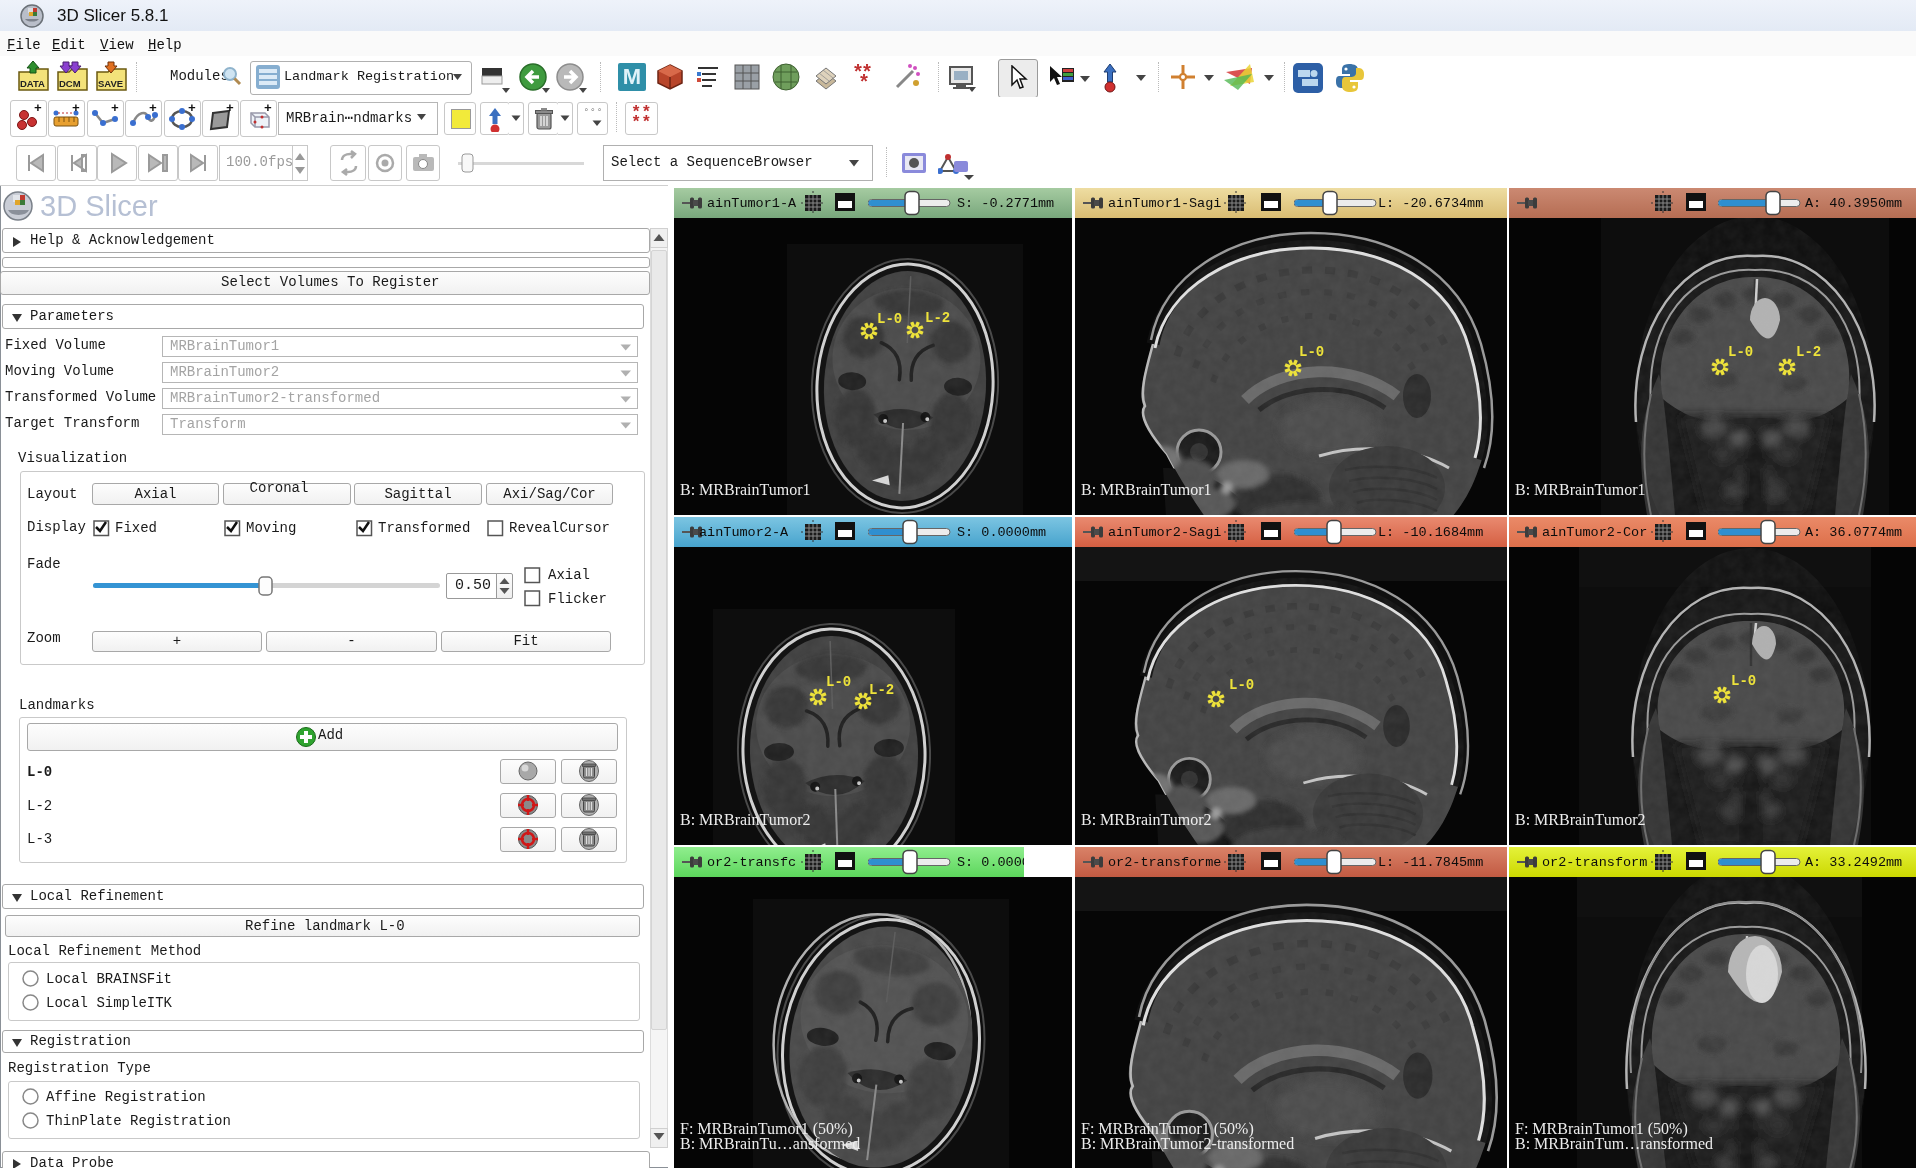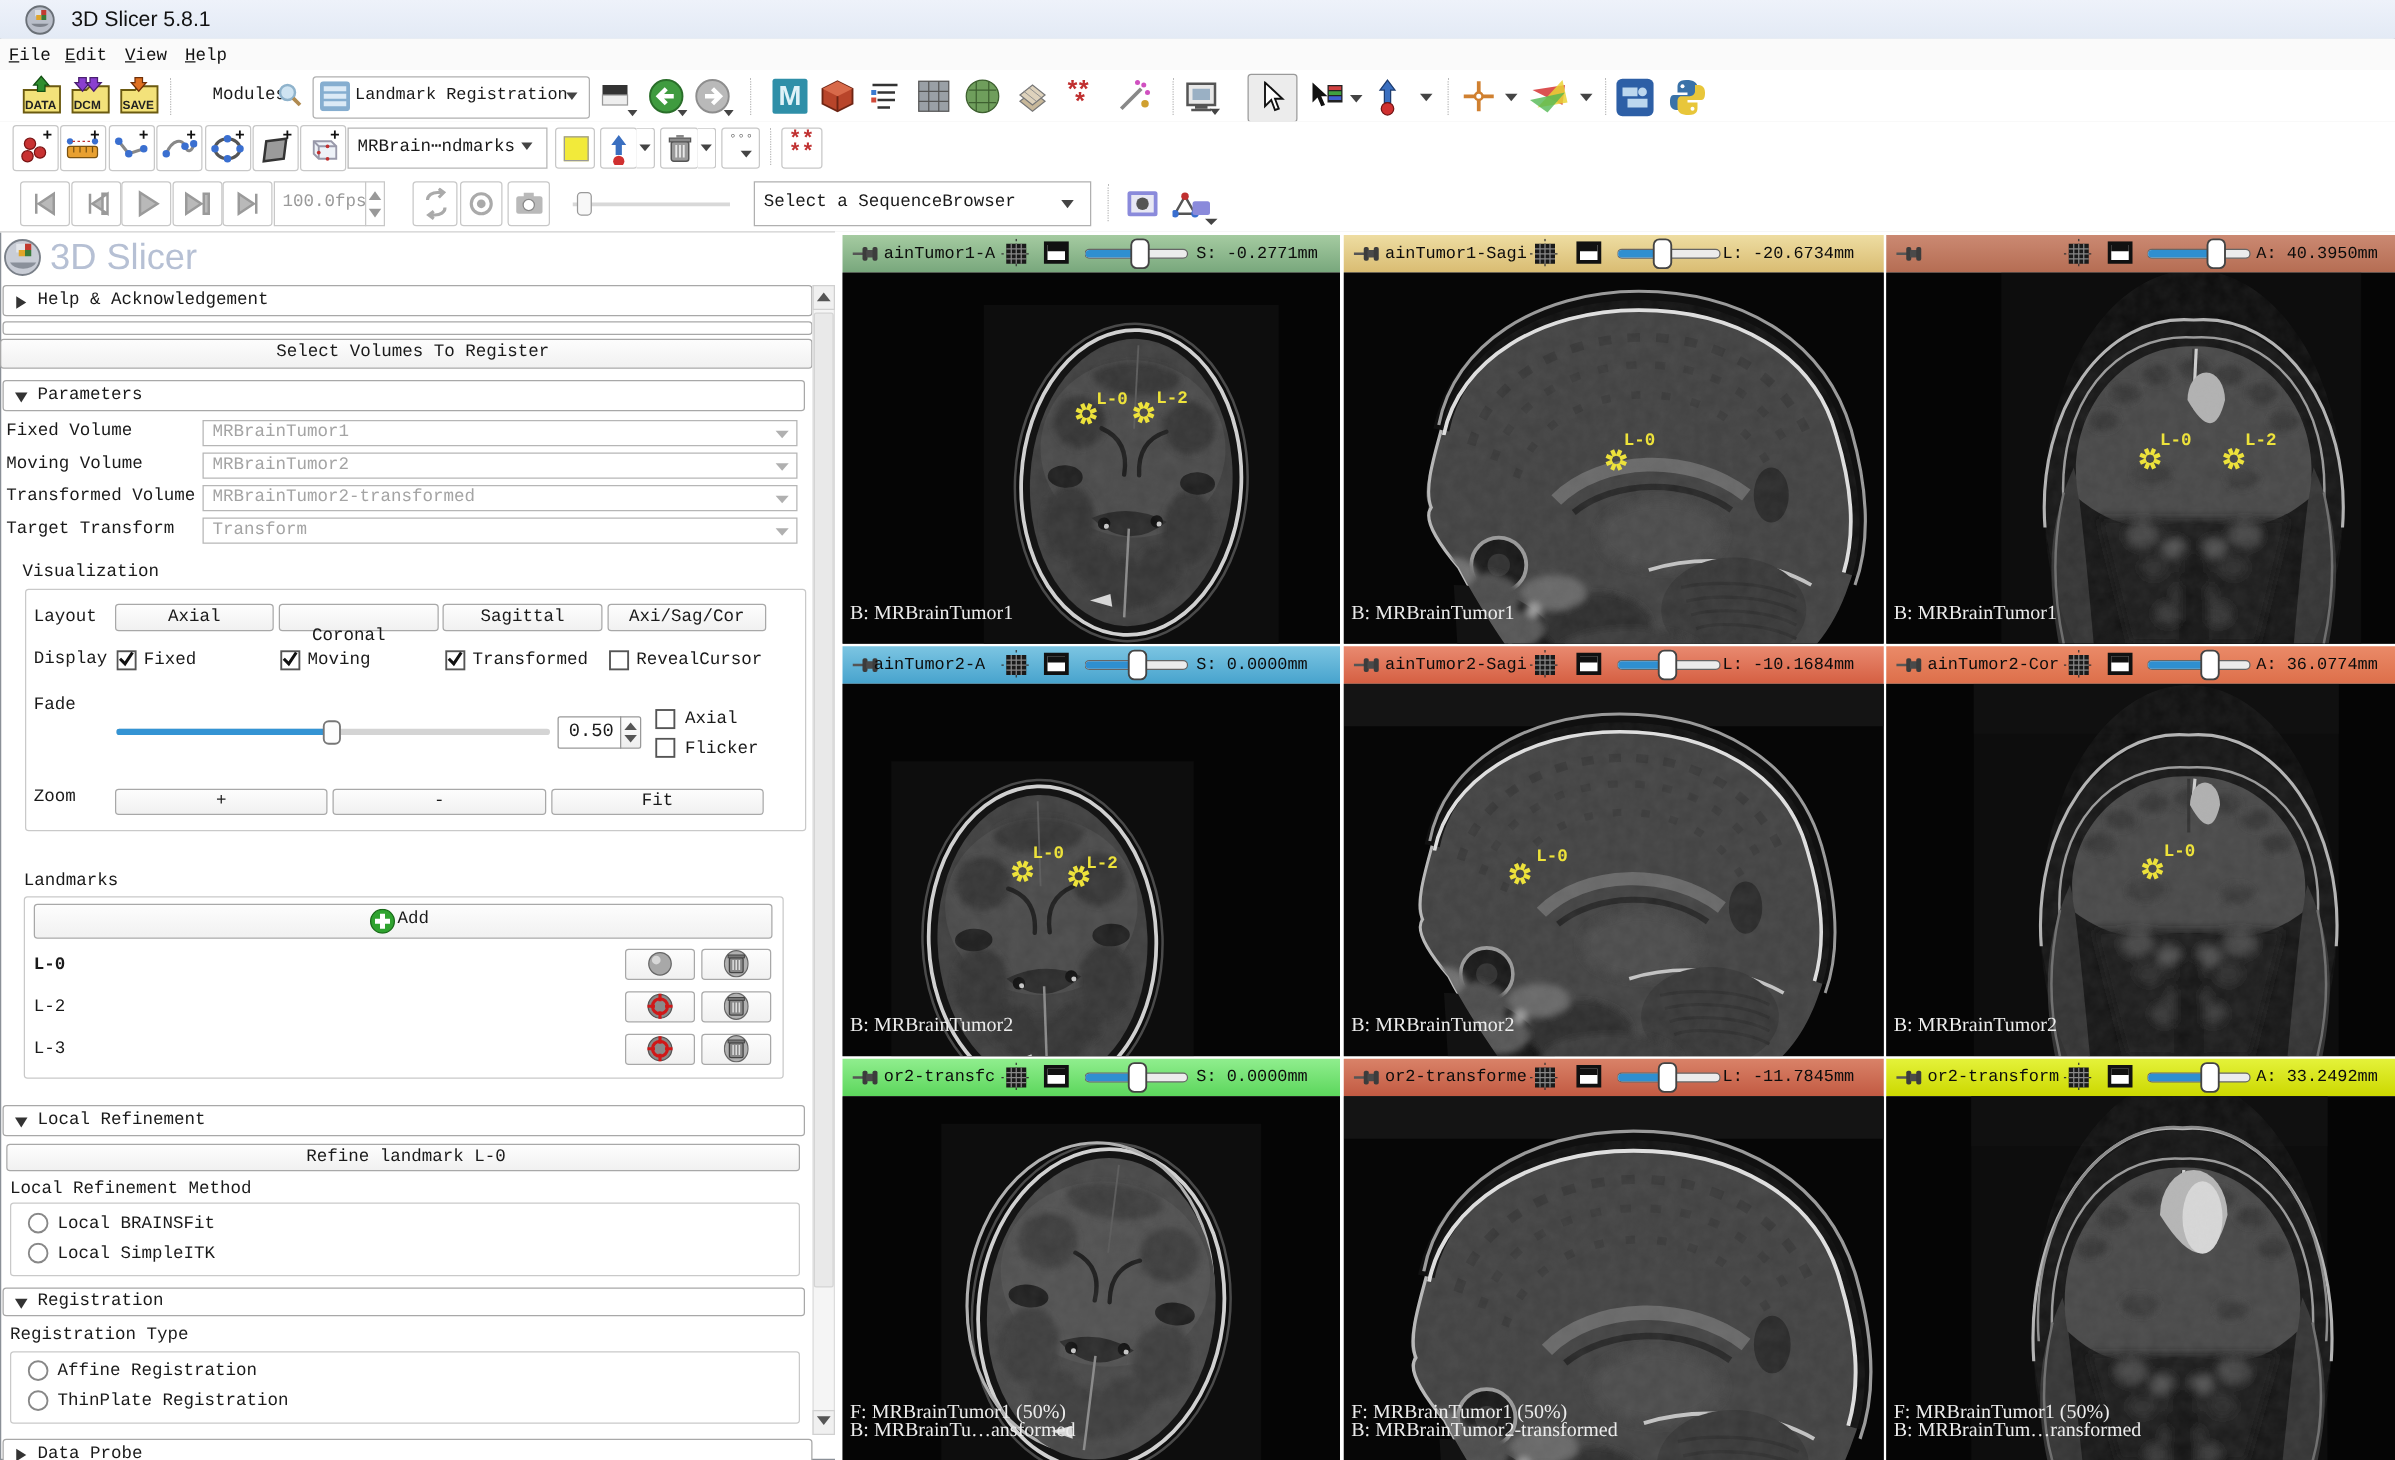--- a/index.html
+++ b/index.html
@@ -410,21 +410,21 @@
     <div style="position:absolute;left:170px;top:416px;font:normal 14px 'Liberation Mono',monospace;color:#a4a4a4;white-space:pre;">Transform</div>
     <svg width="12" height="7" style="position:absolute;left:620px;top:422px">
       <path d="M 0.5 0.5 L 11 0.5 L 5.7 6.5 Z" fill="#b0b0b0"></path>
     </svg>
     <div style="position:absolute;left:18px;top:450px;font:normal 14px 'Liberation Mono',monospace;color:#1a1a1a;white-space:pre;">Visualization</div>
     <div style="position:absolute;left:20px;top:471px;width:625px;height:194px;background:#fff;border:1px solid #c9c9c9;border-radius:3px;box-sizing:border-box;"></div>
     <div style="position:absolute;left:27px;top:486px;font:normal 14px 'Liberation Mono',monospace;color:#1a1a1a;white-space:pre;">Layout</div>
     <div class="btn" style="position:absolute;left:92px;top:483px;width:127px;height:22px;"></div>
     <div style="position:absolute;left:92px;top:486px;width:127px;text-align:center;font:14px 'Liberation Mono',monospace;color:#1a1a1a">Axial</div>
     <div class="btn" style="position:absolute;left:223px;top:483px;width:128px;height:22px;"></div>
-    <div style="position:absolute;left:223px;top:501px;width:112px;text-align:center;font:14px 'Liberation Mono',monospace;color:#1a1a1a">Coronal</div>
+    <div style="position:absolute;left:223px;top:480px;width:112px;text-align:center;font:14px 'Liberation Mono',monospace;color:#1a1a1a">Coronal</div>
     <div class="btn" style="position:absolute;left:354px;top:483px;width:128px;height:22px;"></div>
     <div style="position:absolute;left:354px;top:486px;width:128px;text-align:center;font:14px 'Liberation Mono',monospace;color:#1a1a1a">Sagittal</div>
     <div class="btn" style="position:absolute;left:486px;top:483px;width:127px;height:22px;"></div>
     <div style="position:absolute;left:486px;top:486px;width:127px;text-align:center;font:14px 'Liberation Mono',monospace;color:#1a1a1a">Axi/Sag/Cor</div>
     <div style="position:absolute;left:27px;top:519px;font:normal 14px 'Liberation Mono',monospace;color:#1a1a1a;white-space:pre;">Display</div>
     <svg width="17" height="17" style="position:absolute;left:93px;top:520px">
       <rect x="1" y="1" width="14.5" height="14.5" fill="#fff" stroke="#555" stroke-width="1.5"></rect>
       <path d="M 3 7 L 7 11 L 13 2" fill="none" stroke="#111" stroke-width="2.5"></path>
     </svg>
     <div style="position:absolute;left:115px;top:520px;font:normal 14px 'Liberation Mono',monospace;color:#1a1a1a;white-space:pre;">Fixed</div>
@@ -1188,21 +1188,21 @@
         <line x1="211.8" y1="151.0" x2="209.7" y2="155.9" stroke="#ede23b" stroke-width="3.4"></line>
         <line x1="210.0" y1="149.2" x2="205.1" y2="151.3" stroke="#ede23b" stroke-width="3.4"></line>
         <line x1="210.0" y1="146.8" x2="205.1" y2="144.7" stroke="#ede23b" stroke-width="3.4"></line>
         <line x1="211.8" y1="145.0" x2="209.7" y2="140.1" stroke="#ede23b" stroke-width="3.4"></line>
         <line x1="214.2" y1="145.0" x2="216.3" y2="140.1" stroke="#ede23b" stroke-width="3.4"></line>
         <line x1="216.0" y1="146.8" x2="220.9" y2="144.7" stroke="#ede23b" stroke-width="3.4"></line>
         <text x="222" y="138" font-family="Liberation Mono,monospace" font-size="14" font-weight="bold" fill="#ede23b">L-0</text>
         <text x="6" y="278" font-family="Liberation Serif,serif" font-size="16" fill="#ececec">B: MRBrainTumor2</text>
       </svg>
     </div>
-    <div style="position:absolute;left:674px;top:846.5px;width:398px;height:30px;background:linear-gradient(#90ee8e,#5cd65c);overflow:hidden;">
+    <div style="position:absolute;left:674px;top:846.5px;width:350px;height:30px;background:linear-gradient(#90ee8e,#5cd65c);overflow:hidden;">
       <svg width="24" height="16" style="position:absolute;left:8px;top:7px">
         <line x1="0" y1="8" x2="9" y2="8" stroke="#555" stroke-width="2"></line>
         <rect x="8" y="2.5" width="4" height="11" rx="1.5" fill="#3c3c3c"></rect>
         <rect x="11" y="5" width="6" height="6" rx="1" fill="#4a4a4a"></rect>
         <rect x="16" y="2.5" width="4" height="11" rx="1.5" fill="#3c3c3c"></rect>
       </svg>
       <div style="position:absolute;left:33px;top:8px;font:normal 13.5px 'Liberation Mono',monospace;color:#0c0c0c;white-space:pre;">or2-transfc</div>
       <svg width="26" height="26" style="position:absolute;left:127px;top:3px">
         <line x1="0" y1="12" x2="24" y2="12" stroke="#333" stroke-width="1" stroke-dasharray="2 2"></line>
         <line x1="12" y1="0" x2="12" y2="24" stroke="#333" stroke-width="1" stroke-dasharray="2 2"></line>

